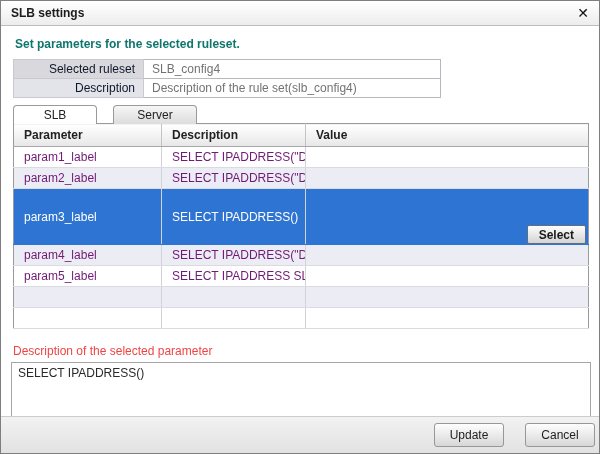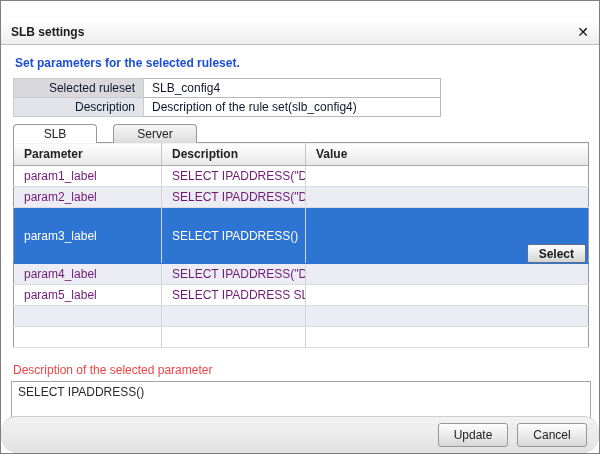--- a/index.html
+++ b/index.html
@@ -17,33 +17,32 @@
     background: #ffffff;
     overflow: hidden;
   }
   
   .titlebar {
     height: 25px;
     background: linear-gradient(#ffffff, #ededed);
     border-bottom: 1px solid #bdbdbd;
     display: flex; align-items: center;
     padding: 0 10px;
-    margin-top: 19px;
   }
   .titlebar .title { font-weight: bold; color: #1c1c1c; }
   .close-btn {
     margin-left: auto;
     font-weight: bold; font-size: 14px; color: #111;
     cursor: pointer; line-height: 1;
   }
   
   .instruction {
     margin: 11px 14px 8px 14px;
     font-weight: bold;
-    color: #1d4ed8;
+    color: #0f766e;
   }
   
   .form-table {
     margin-left: 12px;
     width: 428px;
     border-collapse: collapse;
   }
   .form-table td {
     height: 19px;
     padding: 2px 8px;
@@ -53,21 +52,21 @@
     width: 130px;
     text-align: right;
     color: #0f172a;
     border: 1px solid #c9c9cf;
   }
   .form-table tr:nth-child(1) td.lbl { background: #d8d8dd; }
   .form-table tr:nth-child(2) td.lbl { background: #e3e3ea; }
   .form-table td.val {
     background: #ffffff;
     border: 1px solid #b7b7bf;
-    color: #0f172a;
+    color: #737373;
   }
   
   .tabs { display: flex; margin: 6px 0 0 12px; position: relative; z-index: 2; }
   .tab {
     width: 84px; height: 19px;
     display: flex; align-items: center; justify-content: center;
     font-weight: normal; color: #222;
     border: 1px solid #9a9a9a;
     border-bottom: none;
     border-radius: 4px 4px 0 0;
@@ -136,23 +135,22 @@
     overflow: hidden;
   }
   
   .footer {
     position: absolute;
     left: 0; right: 0; bottom: 0;
     height: 37px;
     background: linear-gradient(#f2f2f2, #e2e2e2);
     border-top: 1px solid #cccccc;
     display: flex; align-items: center; justify-content: flex-end;
-    gap: 9px;
-    padding-right: 12px;
-    border-radius: 16px;
+    gap: 21px;
+    padding-right: 4px;
   }
   .footer button {
     width: 70px; height: 24px;
     font-family: inherit; font-size: 12px; color: #1e1e1e;
     background: linear-gradient(#fefefe, #d7d7d7);
     border: 1px solid #979797;
     border-radius: 3px;
     cursor: pointer;
   }
 </style>

